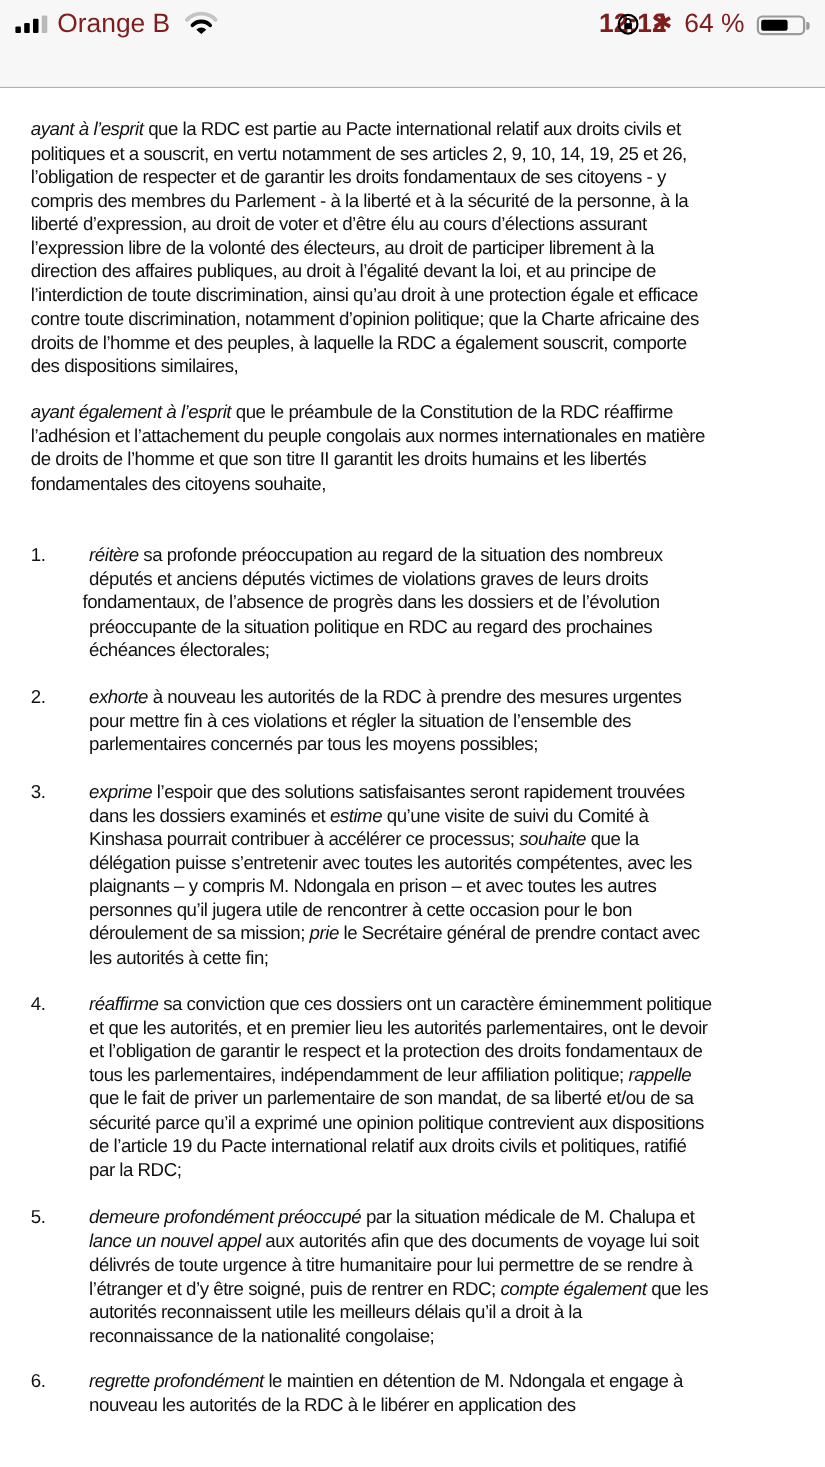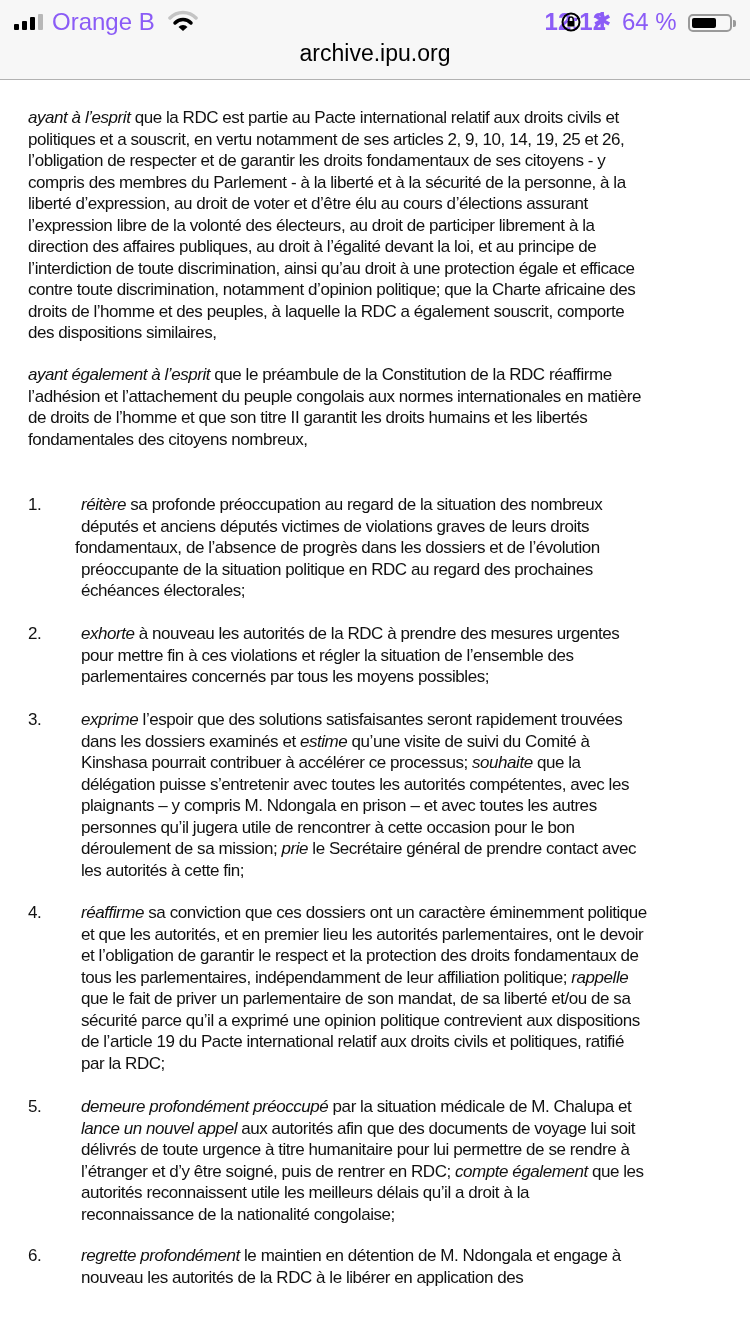--- a/index.html
+++ b/index.html
@@ -1,18 +1,18 @@
 <!DOCTYPE html>
 <html><head>
 <meta charset="utf-8">
 <style>
   html, body { margin:0; padding:0; }
   body { width:750px; height:1334px; overflow:hidden; background:#ffffff; position:relative; font-family:"Liberation Sans", sans-serif; }
   .topbar { position:absolute; left:0; top:0; width:750px; height:79px; background:#f7f7f7; border-bottom:1px solid #b2b2b2; }
-  .status { position:absolute; top:6px; left:0; width:750px; height:30px; font-size:24px; color:#8b5cf6;text-decoration:underline; }
+  .status { position:absolute; top:6px; left:0; width:750px; height:30px; font-size:24px; color:#7f1d1d;text-decoration:underline; }
   .signal { position:absolute; left:14px; top:8px; display:flex; align-items:flex-end; gap:3px; height:16px; }
   .signal span { width:5px; background:#000; border-radius:1px; display:block; }
   .signal span.off { background:#b8b8b8; }
   .carrier { position:absolute; left:52px; top:2px; }
   .wifi { position:absolute; left:168px; top:4px; width:30px; height:22px; }
   .time { position:absolute; left:0; width:606px; text-align:right; top:2px; font-weight:600; }
   .lock { position:absolute; left:560px; top:5px; width:22px; height:22px; }
   .bt { position:absolute; left:593px; top:2px; font-size:22px; }
   .batt-pct { position:absolute; left:622px; top:2px; }
   .battery { position:absolute; left:688px; top:8px; width:44px; height:18px; border:2px solid #9a9a9a; border-radius:5px; box-sizing:border-box; }
@@ -49,39 +49,38 @@
       <path d="M8.8 10 V8.3 a2.2 2.2 0 0 1 4.4 0 V10" stroke="#000" stroke-width="1.5" fill="none"></path>
       <path d="M18 5 L20 8 L16.5 8.5 Z" fill="#000"></path>
     </svg>
     <div class="bt">✱</div>
     <div class="batt-pct">64 %</div>
     <div class="battery">
         <div class="fill"></div>
         <div class="nub"></div>
       </div>
   </div>
-  <div class="url">archive.ipu.org</div>
 </div>
 
 <div class="doc" id="doc">
     <div class="line" style="left: 28px; top: 107px;"><i>ayant à l’esprit</i><span> que la RDC est partie au Pacte international relatif aux droits civils et</span></div>
     <div class="line" style="left: 28px; top: 128.5px;"><span>politiques et a souscrit, en vertu notamment de ses articles 2, 9, 10, 14, 19, 25 et 26,</span></div>
     <div class="line" style="left: 28px; top: 150px;"><span>l’obligation de respecter et de garantir les droits fondamentaux de ses citoyens - y</span></div>
     <div class="line" style="left: 28px; top: 171.5px; text-align: right;"><span>compris des membres du Parlement - à la liberté et à la sécurité de la personne, à la</span></div>
     <div class="line" style="left: 28px; top: 193px;"><span>liberté d’expression, au droit de voter et d’être élu au cours d’élections assurant</span></div>
     <div class="line" style="left: 28px; top: 214.5px;"><span>l’expression libre de la volonté des électeurs, au droit de participer librement à la</span></div>
     <div class="line" style="left: 28px; top: 236px;"><span>direction des affaires publiques, au droit à l’égalité devant la loi, et au principe de</span></div>
     <div class="line" style="left: 28px; top: 257.5px;"><span>l’interdiction de toute discrimination, ainsi qu’au droit à une protection égale et efficace</span></div>
     <div class="line" style="left: 28px; top: 279px;"><span>contre toute discrimination, notamment d’opinion politique; que la Charte africaine des</span></div>
     <div class="line" style="left: 28px; top: 300.5px;"><span>droits de l’homme et des peuples, à laquelle la RDC a également souscrit, comporte</span></div>
     <div class="line" style="left: 28px; top: 322px;"><span>des dispositions similaires,</span></div>
     <div class="line" style="left: 28px; top: 364px;"><i>ayant également à l’esprit</i><span> que le préambule de la Constitution de la RDC réaffirme</span></div>
     <div class="line" style="left: 28px; top: 385.5px;"><span>l’adhésion et l’attachement du peuple congolais aux normes internationales en matière</span></div>
     <div class="line" style="left: 28px; top: 407px;"><span>de droits de l’homme et que son titre II garantit les droits humains et les libertés</span></div>
-    <div class="line" style="left: 28px; top: 428.5px;"><span>fondamentales des citoyens nombreux,</span></div>
+    <div class="line" style="left: 28px; top: 428.5px;"><span>fondamentales des citoyens souhaite,</span></div>
     <div class="num" style="top: 494px;">1.</div>
     <div class="line" style="left: 81px; top: 494px;"><i>réitère</i><span> sa profonde préoccupation au regard de la situation des nombreux</span></div>
     <div class="line" style="left: 81px; top: 515.5px;"><span>députés et anciens députés victimes de violations graves de leurs droits</span></div>
     <div class="line" style="left: 75px; top: 537px;"><span>fondamentaux, de l’absence de progrès dans les dossiers et de l’évolution</span></div>
     <div class="line" style="left: 81px; top: 558.5px;"><span>préoccupante de la situation politique en RDC au regard des prochaines</span></div>
     <div class="line" style="left: 81px; top: 580px;"><span>échéances électorales;</span></div>
     <div class="num" style="top: 623px;">2.</div>
     <div class="line" style="left: 81px; top: 623px;"><i>exhorte</i><span> à nouveau les autorités de la RDC à prendre des mesures urgentes</span></div>
     <div class="line" style="left: 81px; top: 644.5px;"><span>pour mettre fin à ces violations et régler la situation de l’ensemble des</span></div>
     <div class="line" style="left: 81px; top: 666px;"><span>parlementaires concernés par tous les moyens possibles;</span></div>

